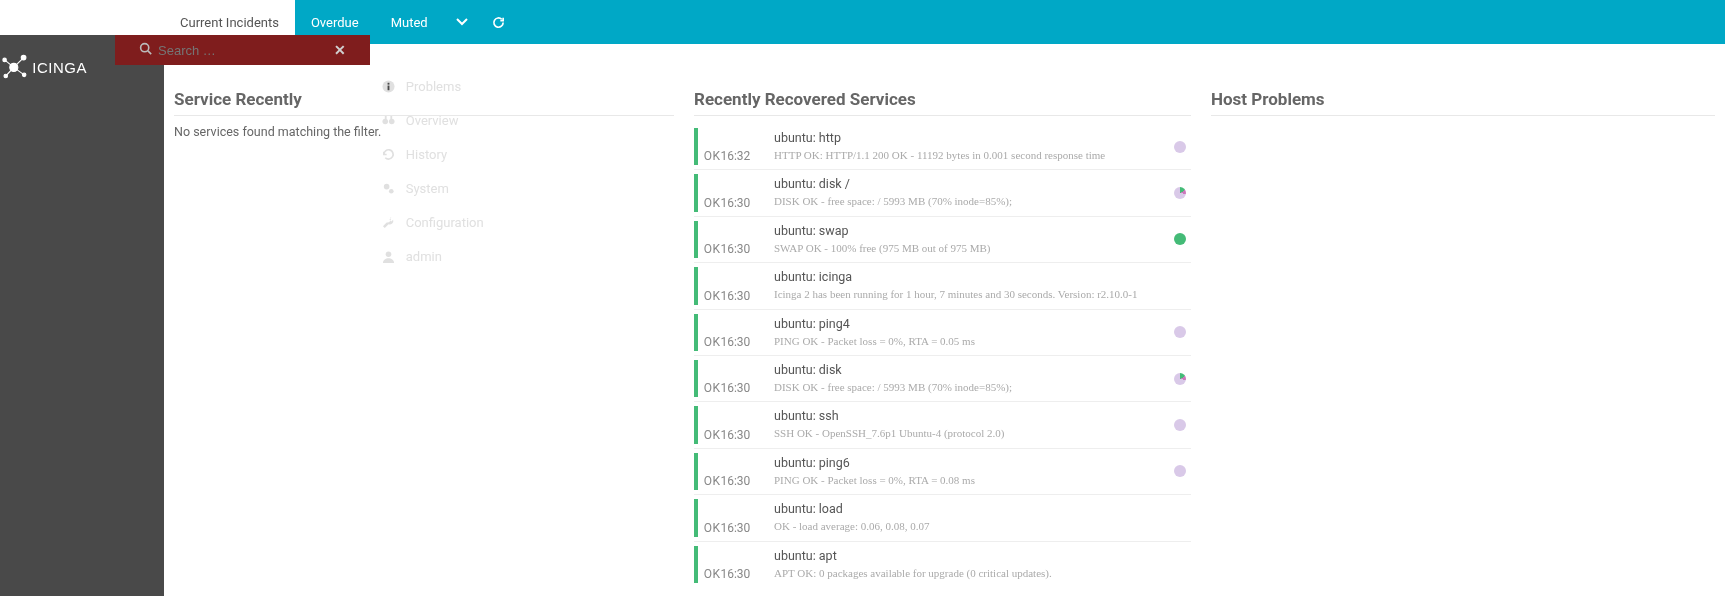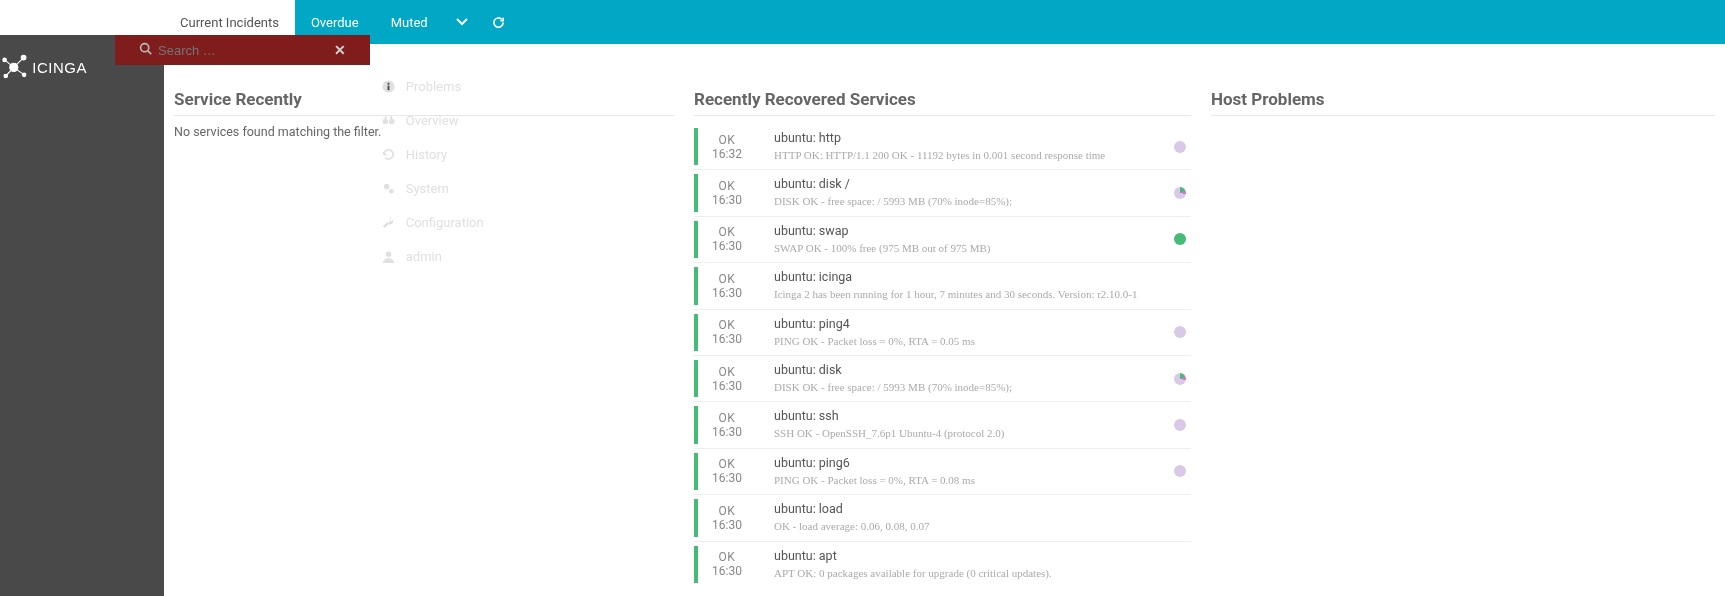--- a/index.html
+++ b/index.html
@@ -118,22 +118,22 @@
   padding: 4px 0;
   min-height: 40px;
   align-items: stretch;
   cursor: pointer;
 }
 .svc-row:first-child { border-top: none; }
 .svc-state {
   width: 62px;
   border-left: 4px solid #44bb77;
   display: flex;
-  flex-direction: column;
-  align-items: center;
+  flex-direction: row;
+  align-items: flex-end;
   justify-content: center;
   padding: 2px 0;
 }
 .svc-state .st { font-size: 12px; color: #888; letter-spacing: 0.5px; }
 .svc-state .tm { font-size: 12px; color: #888; }
 .svc-body { flex: 1; padding: 2px 6px 2px 18px; overflow: hidden; }
 .svc-title { font-size: 12.5px; color: #555; }
 .svc-msg {
   font-family: Liberation Serif, serif;
   font-size: 11px;

